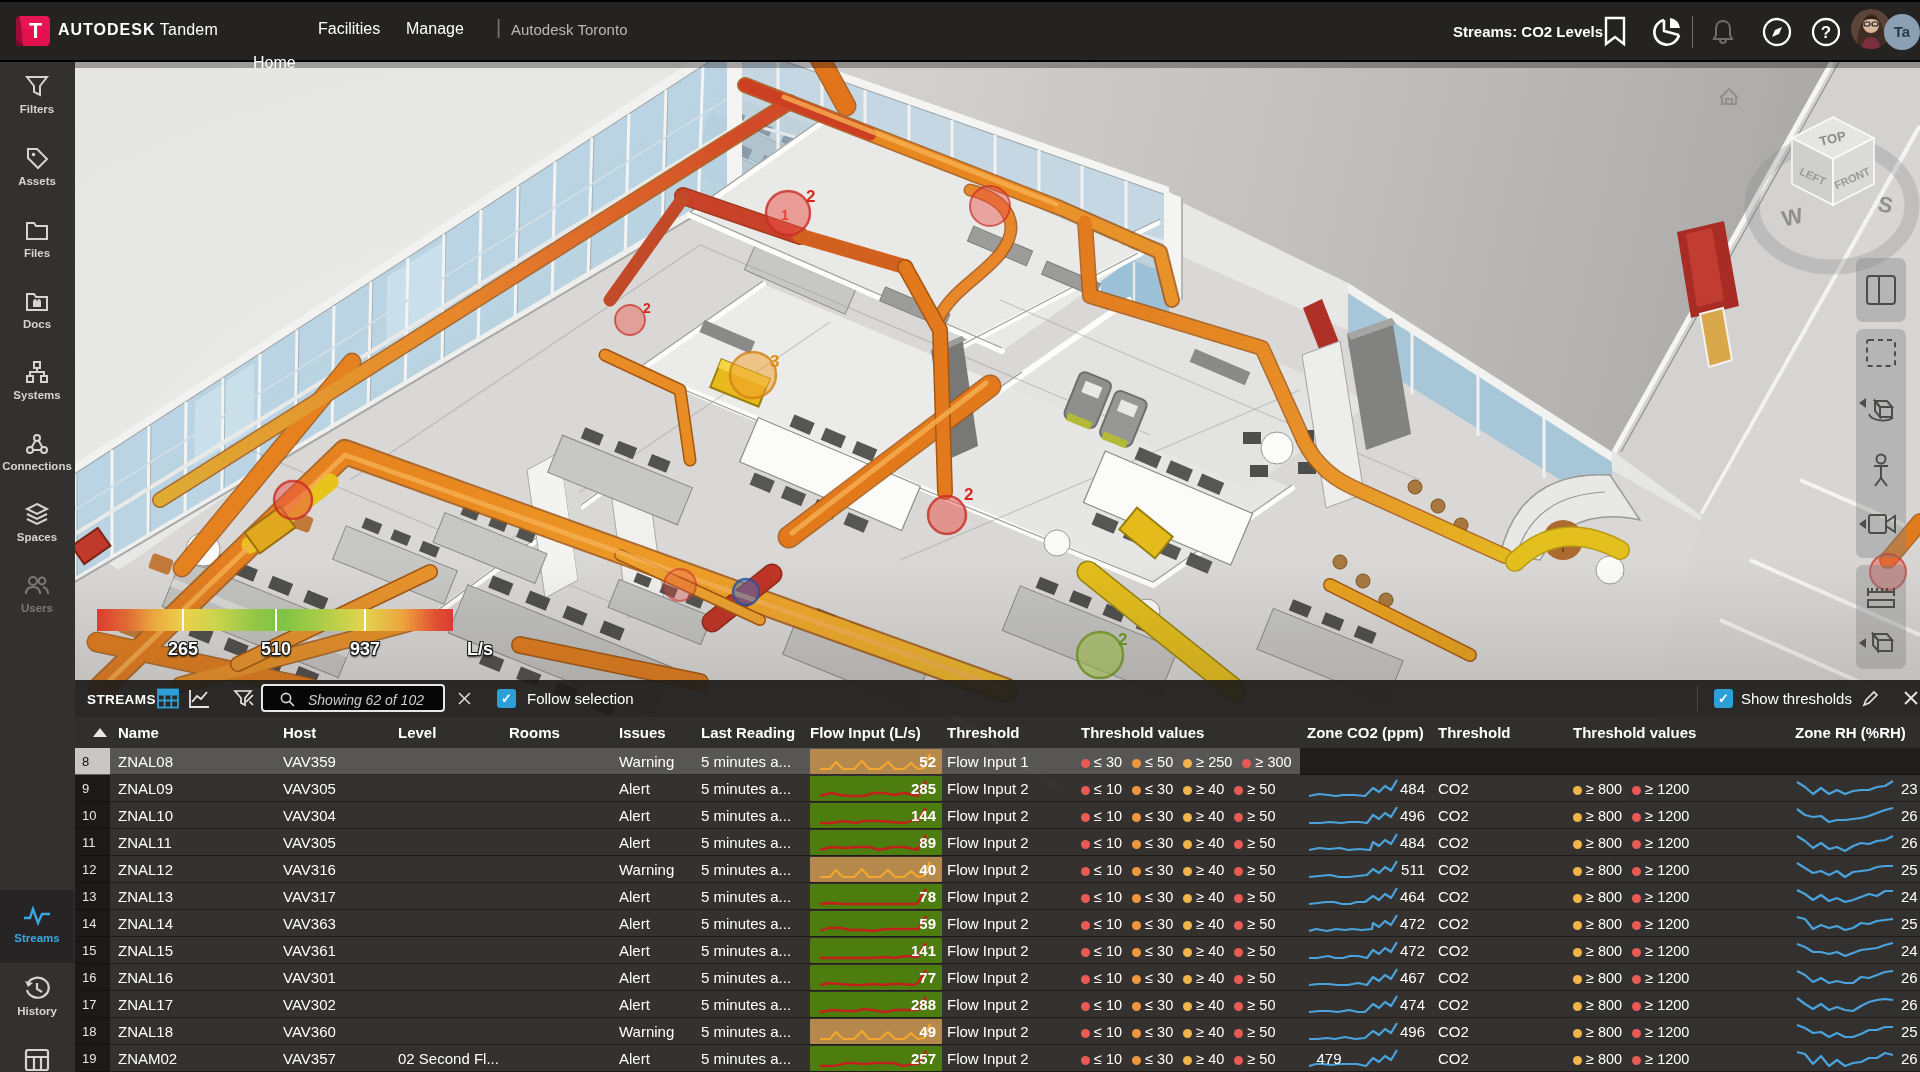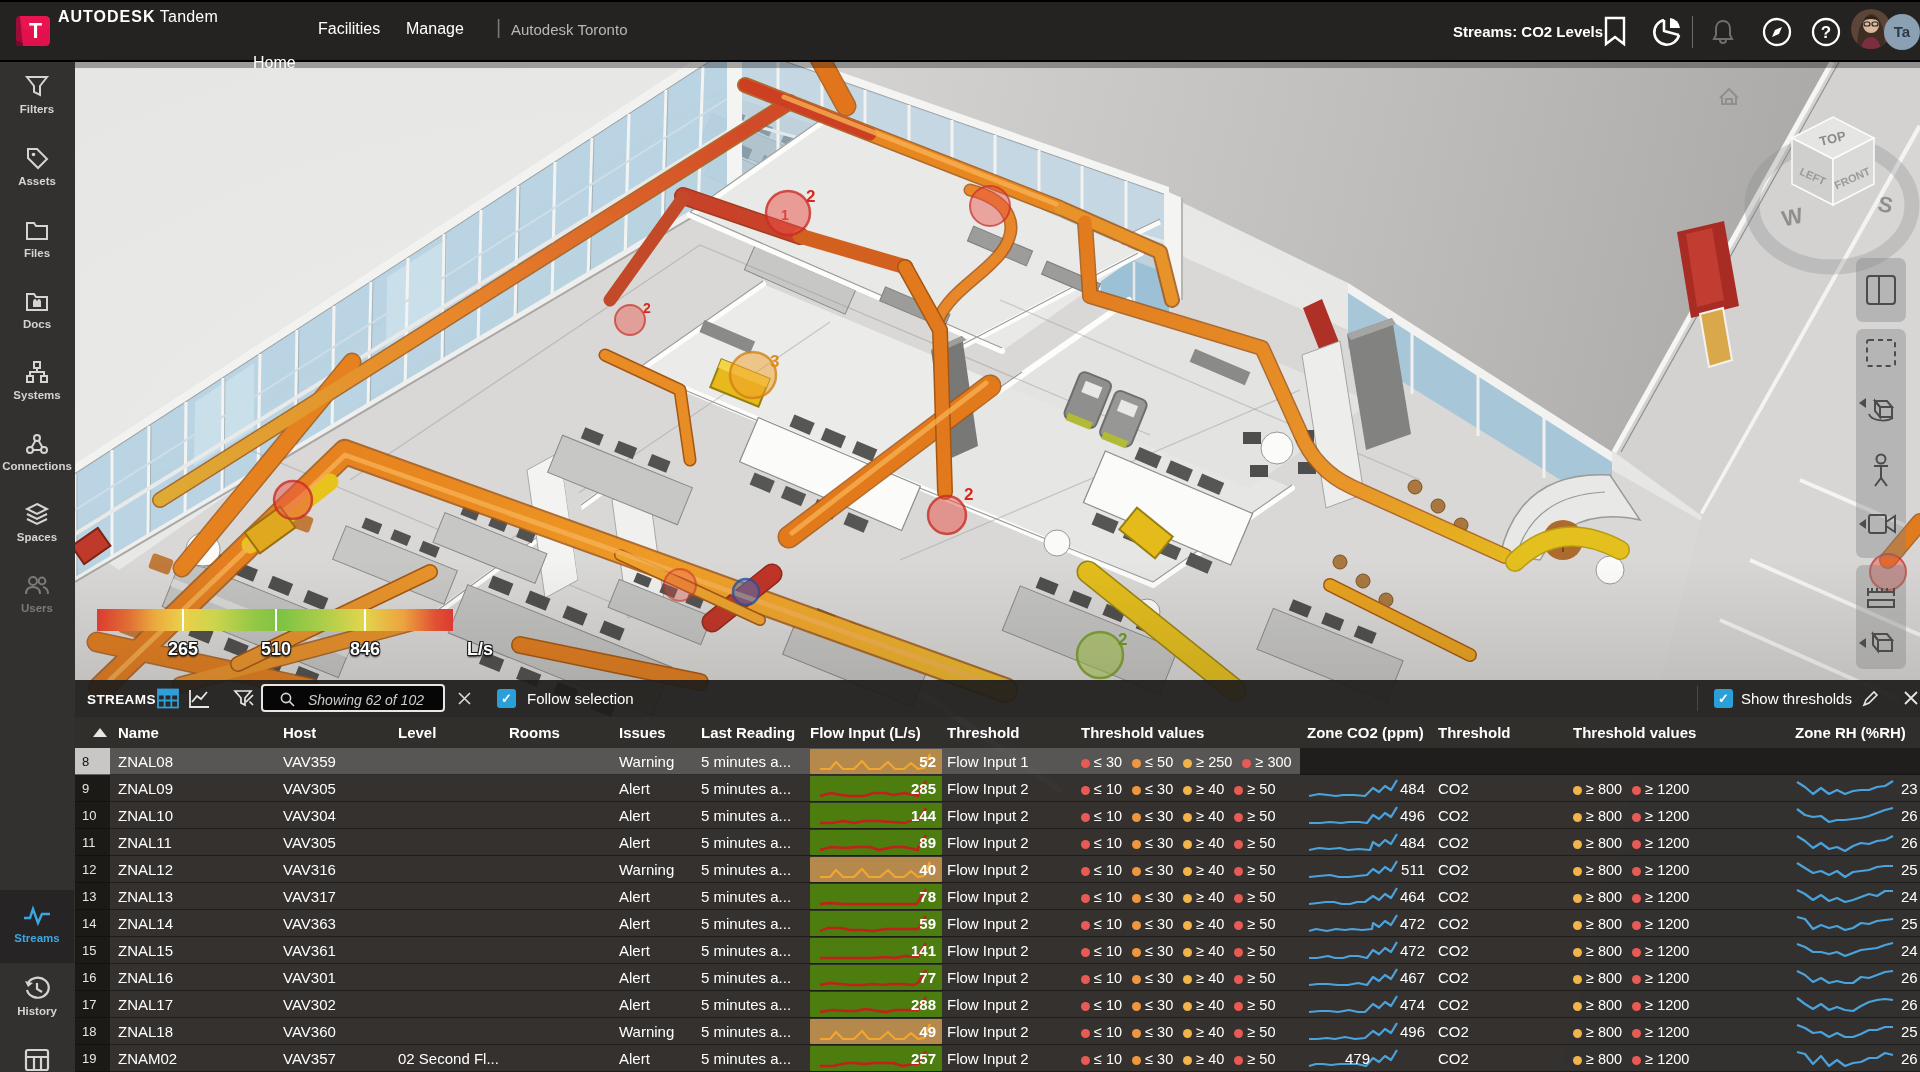--- a/index.html
+++ b/index.html
@@ -2,21 +2,21 @@
 <html><head>
 <meta charset="utf-8">
 <style>
 * { margin:0; padding:0; box-sizing:border-box; }
 html,body { width:1920px; height:1072px; overflow:hidden; background:#000; font-family:"Liberation Sans", sans-serif; }
 #app { position:relative; width:1920px; height:1072px; }
 
 
 #topbar { position:absolute; left:0; top:0; width:1920px; height:60px; background:#252322; border-top:2px solid #000; }
 #logoT { position:absolute; left:15px; top:12px; width:36px; height:34px; }
-#brand { position:absolute; left:58px; top:6px; font-size:16px; color:#fff; letter-spacing:.2px; }
+#brand { position:absolute; left:58px; top:19px; font-size:16px; color:#fff; letter-spacing:.2px; }
 #brand b { font-weight:bold; letter-spacing:1px; }
 .navitem { position:absolute; top:18px; font-size:16px; color:#fff; }
 #nav-sep { position:absolute; left:496px; top:14px; font-size:20px; color:#777; font-weight:300; }
 #nav-fac-name { position:absolute; left:511px; top:19px; font-size:15px; color:#b9b7b5; }
 #searchbox { position:absolute; left:685px; top:9px; width:558px; height:42px; background:#070707; border-radius:9px; }
 #searchbox svg { position:absolute; left:17px; top:10px; }
 #searchbox span { position:absolute; left:60px; top:11px; font-size:15px; color:#cfcdcb; }
 #streams-co2 { position:absolute; left:1453px; top:21px; font-size:15px; color:#fff; font-weight:bold; }
 .tb-ico { position:absolute; top:13px; }
 #tb-vsep { position:absolute; left:1692px; top:14px; width:1px; height:32px; background:#6e6c6a; }
@@ -603,21 +603,21 @@
     </g>
     <rect x="75" y="62" width="1845" height="6" fill="rgba(20,18,16,0.35)"></rect>
   </svg>
   <div id="legend">
     <div class="bar"></div>
     <div class="ltick" style="left:85px;"></div>
     <div class="ltick" style="left:178px;"></div>
     <div class="ltick" style="left:267px;"></div>
     <div class="llab" style="left:86px; transform:translateX(-50%);">265</div>
     <div class="llab" style="left:179px; transform:translateX(-50%);">510</div>
-    <div class="llab" style="left:268px; transform:translateX(-50%);">846</div>
+    <div class="llab" style="left:268px; transform:translateX(-50%);">937</div>
     <div class="llab" style="left:370px;">L/s</div>
   </div>
   </div>
   <div id="topbar">
     <svg id="logoT" viewBox="0 0 37 35">
       <path d="M1 6 Q1 2 5 2 L8 2 L8 33 L5 33 Q1 33 1 29 Z" fill="#9c0c38"></path>
       <path d="M5 2 L31 2 Q36 2 36 7 L36 28 Q36 33 31 33 L8 33 Z" fill="#e2104c"></path>
       <path d="M5 2 L31 2 Q36 2 36 7 L36 16 L8 16 L5 2" fill="#ea1955" opacity=".7"></path>
       <path d="M1 29 Q1 33 5 33 L8 33 L8 30 L1 27 Z" fill="#7a082a"></path>
       <text x="21" y="25" text-anchor="middle" font-family="Liberation Sans, sans-serif" font-size="22" font-weight="bold" fill="#fff">T</text>
@@ -1133,21 +1133,21 @@
             </svg>
             <div class="v">257</div>
           </div>
           <div class="c" style="left:872px;">Flow Input 2</div>
           <div class="c dotrow" style="left:1006px;"><span class="d" style="background:#e85a54;"></span><b>≤ 10</b><span class="d" style="background:#f0963e;"></span><b>≤ 30</b><span class="d" style="background:#f0b44a;"></span><b>≥ 40</b><span class="d" style="background:#e85a54;"></span><b>≥ 50</b></div>
           <div class="c" style="left:1232px;width:93px;">
             <svg width="93" height="22" style="position:absolute;left:0;top:3px;">
               <polyline points="2,18 9,16 16,16 24,17 33,16 42,16 50,16 59,18 66,10 72,14 78,8 84,12 90,2" fill="none" stroke="#4aa3dc" stroke-width="2.2" stroke-linejoin="round"></polyline>
             </svg>
           </div>
-          <div class="co2v" style="left:1270px;top:0;width:80px;text-align:left;line-height:27px;">479</div>
+          <div class="co2v" style="left:1214px;top:0;width:80px;text-align:center;line-height:27px;">479</div>
           <div class="c" style="left:1363px;">CO2</div>
           <div class="c dotrow" style="left:1498px;"><span class="d" style="background:#f0b44a;"></span><b>≥ 800</b><span class="d" style="background:#e85a54;"></span><b>≥ 1200</b></div>
           <div class="c" style="left:1720px;width:102px;">
             <svg width="102" height="22" style="position:absolute;left:0;top:3px;">
               <polyline points="2,4 10,6 18,16 26,8 34,18 42,12 50,18 58,15 66,14 74,10 82,10 90,5 98,7" fill="none" stroke="#4aa3dc" stroke-width="2.2" stroke-linejoin="round"></polyline>
             </svg>
           </div>
           <div class="co2v" style="left:1826px;top:0;width:40px;line-height:27px;">26</div>
           <div class="rowline"></div>
         </div>

